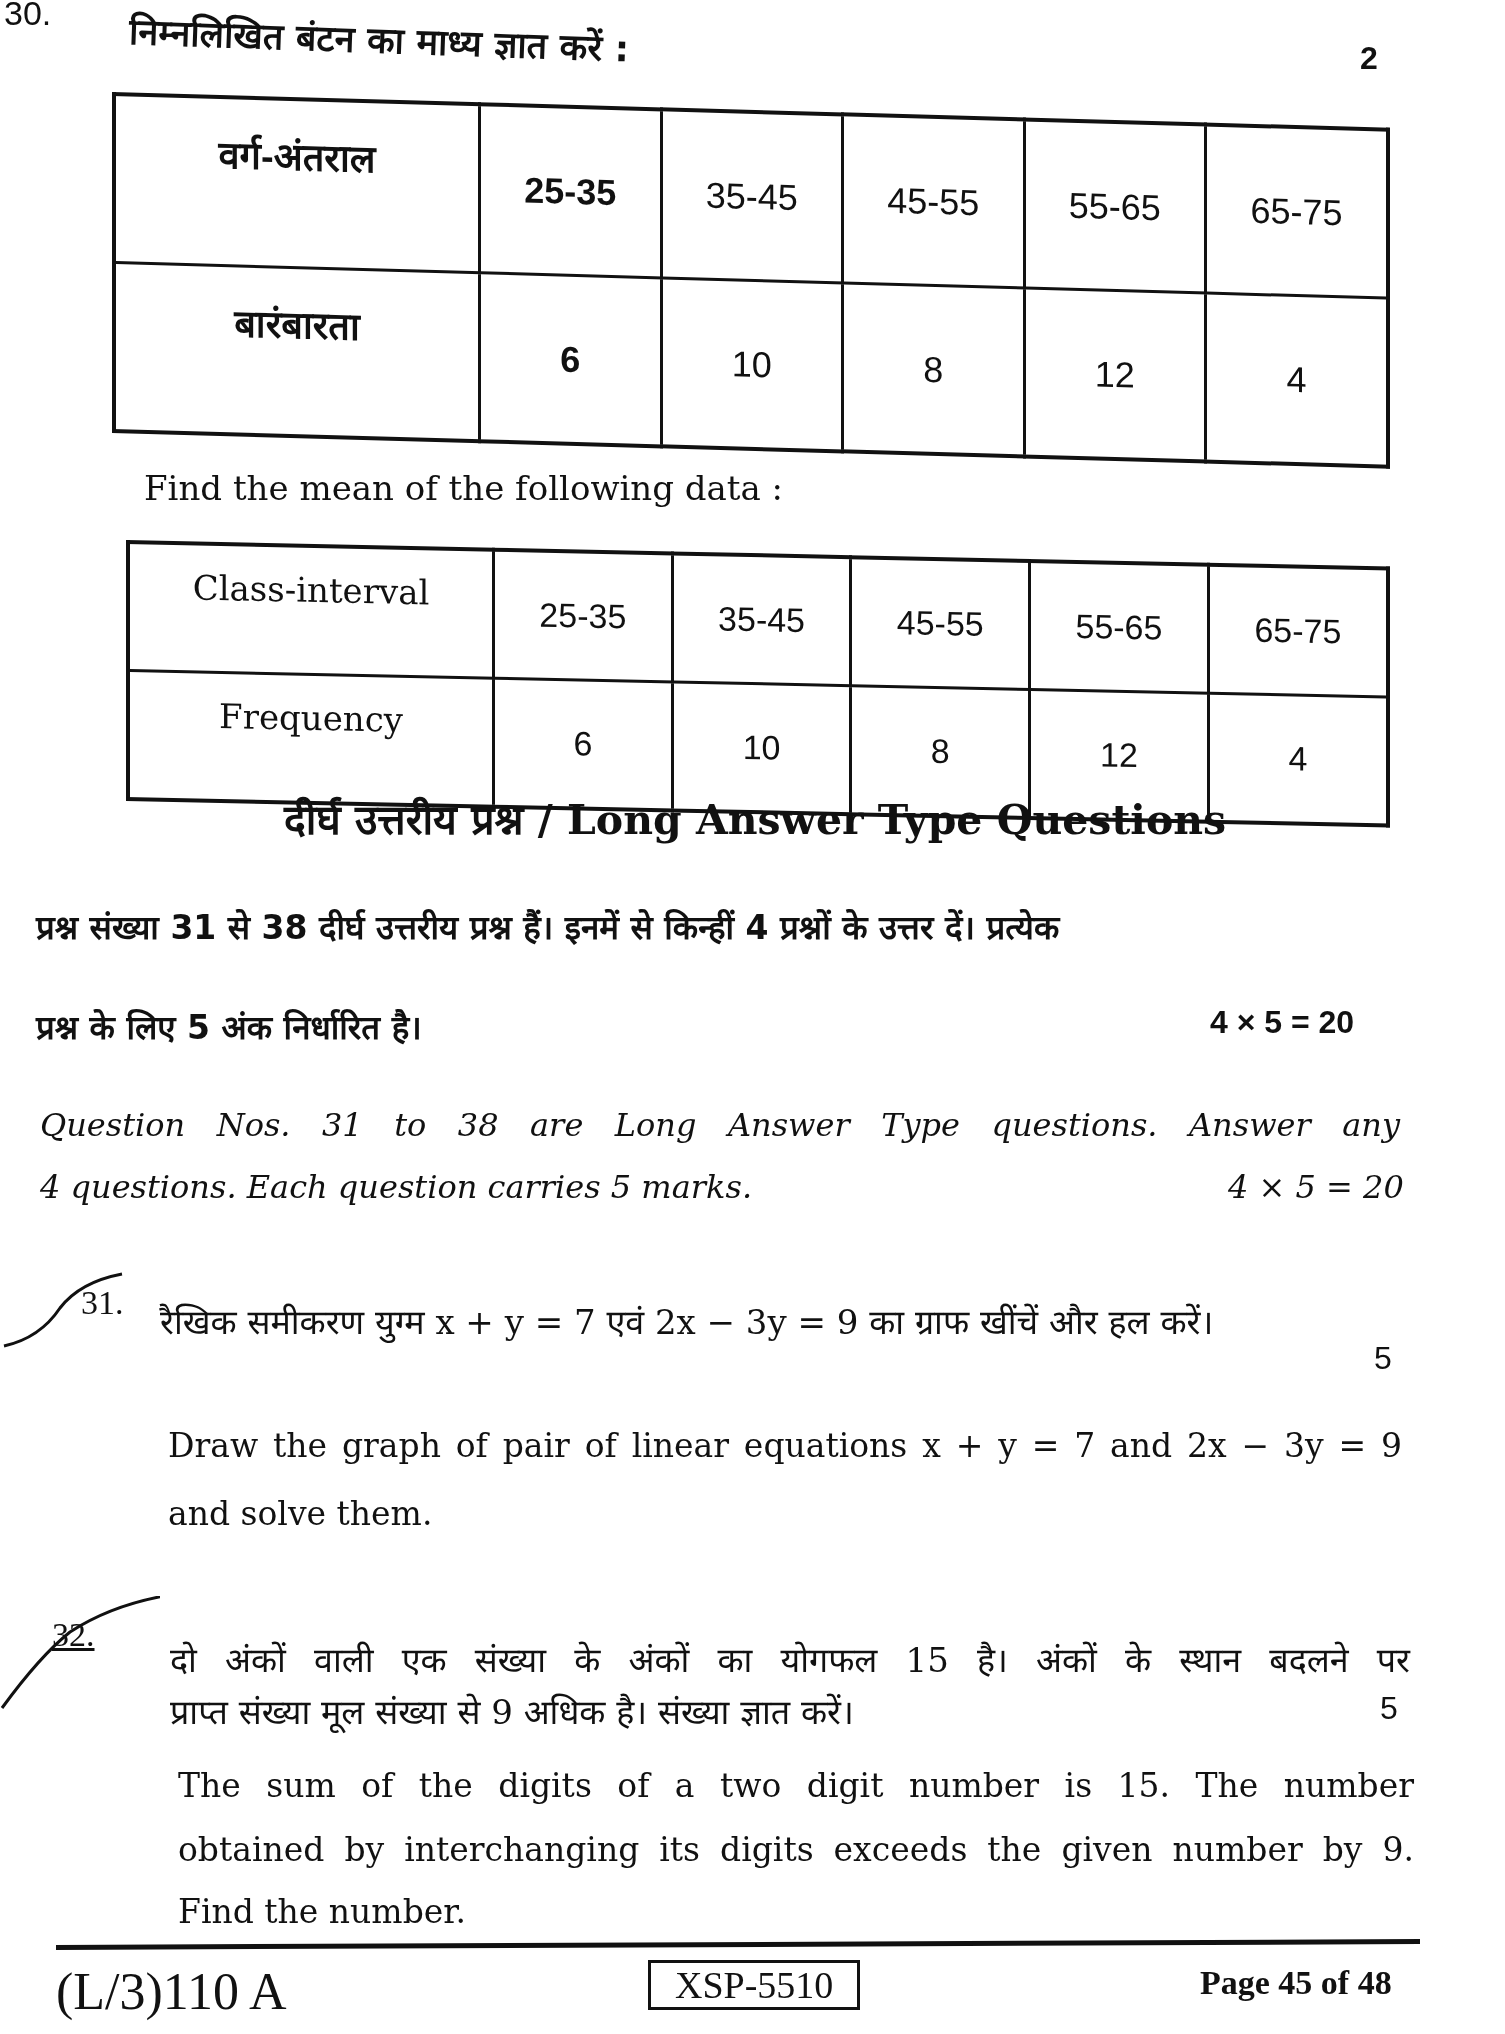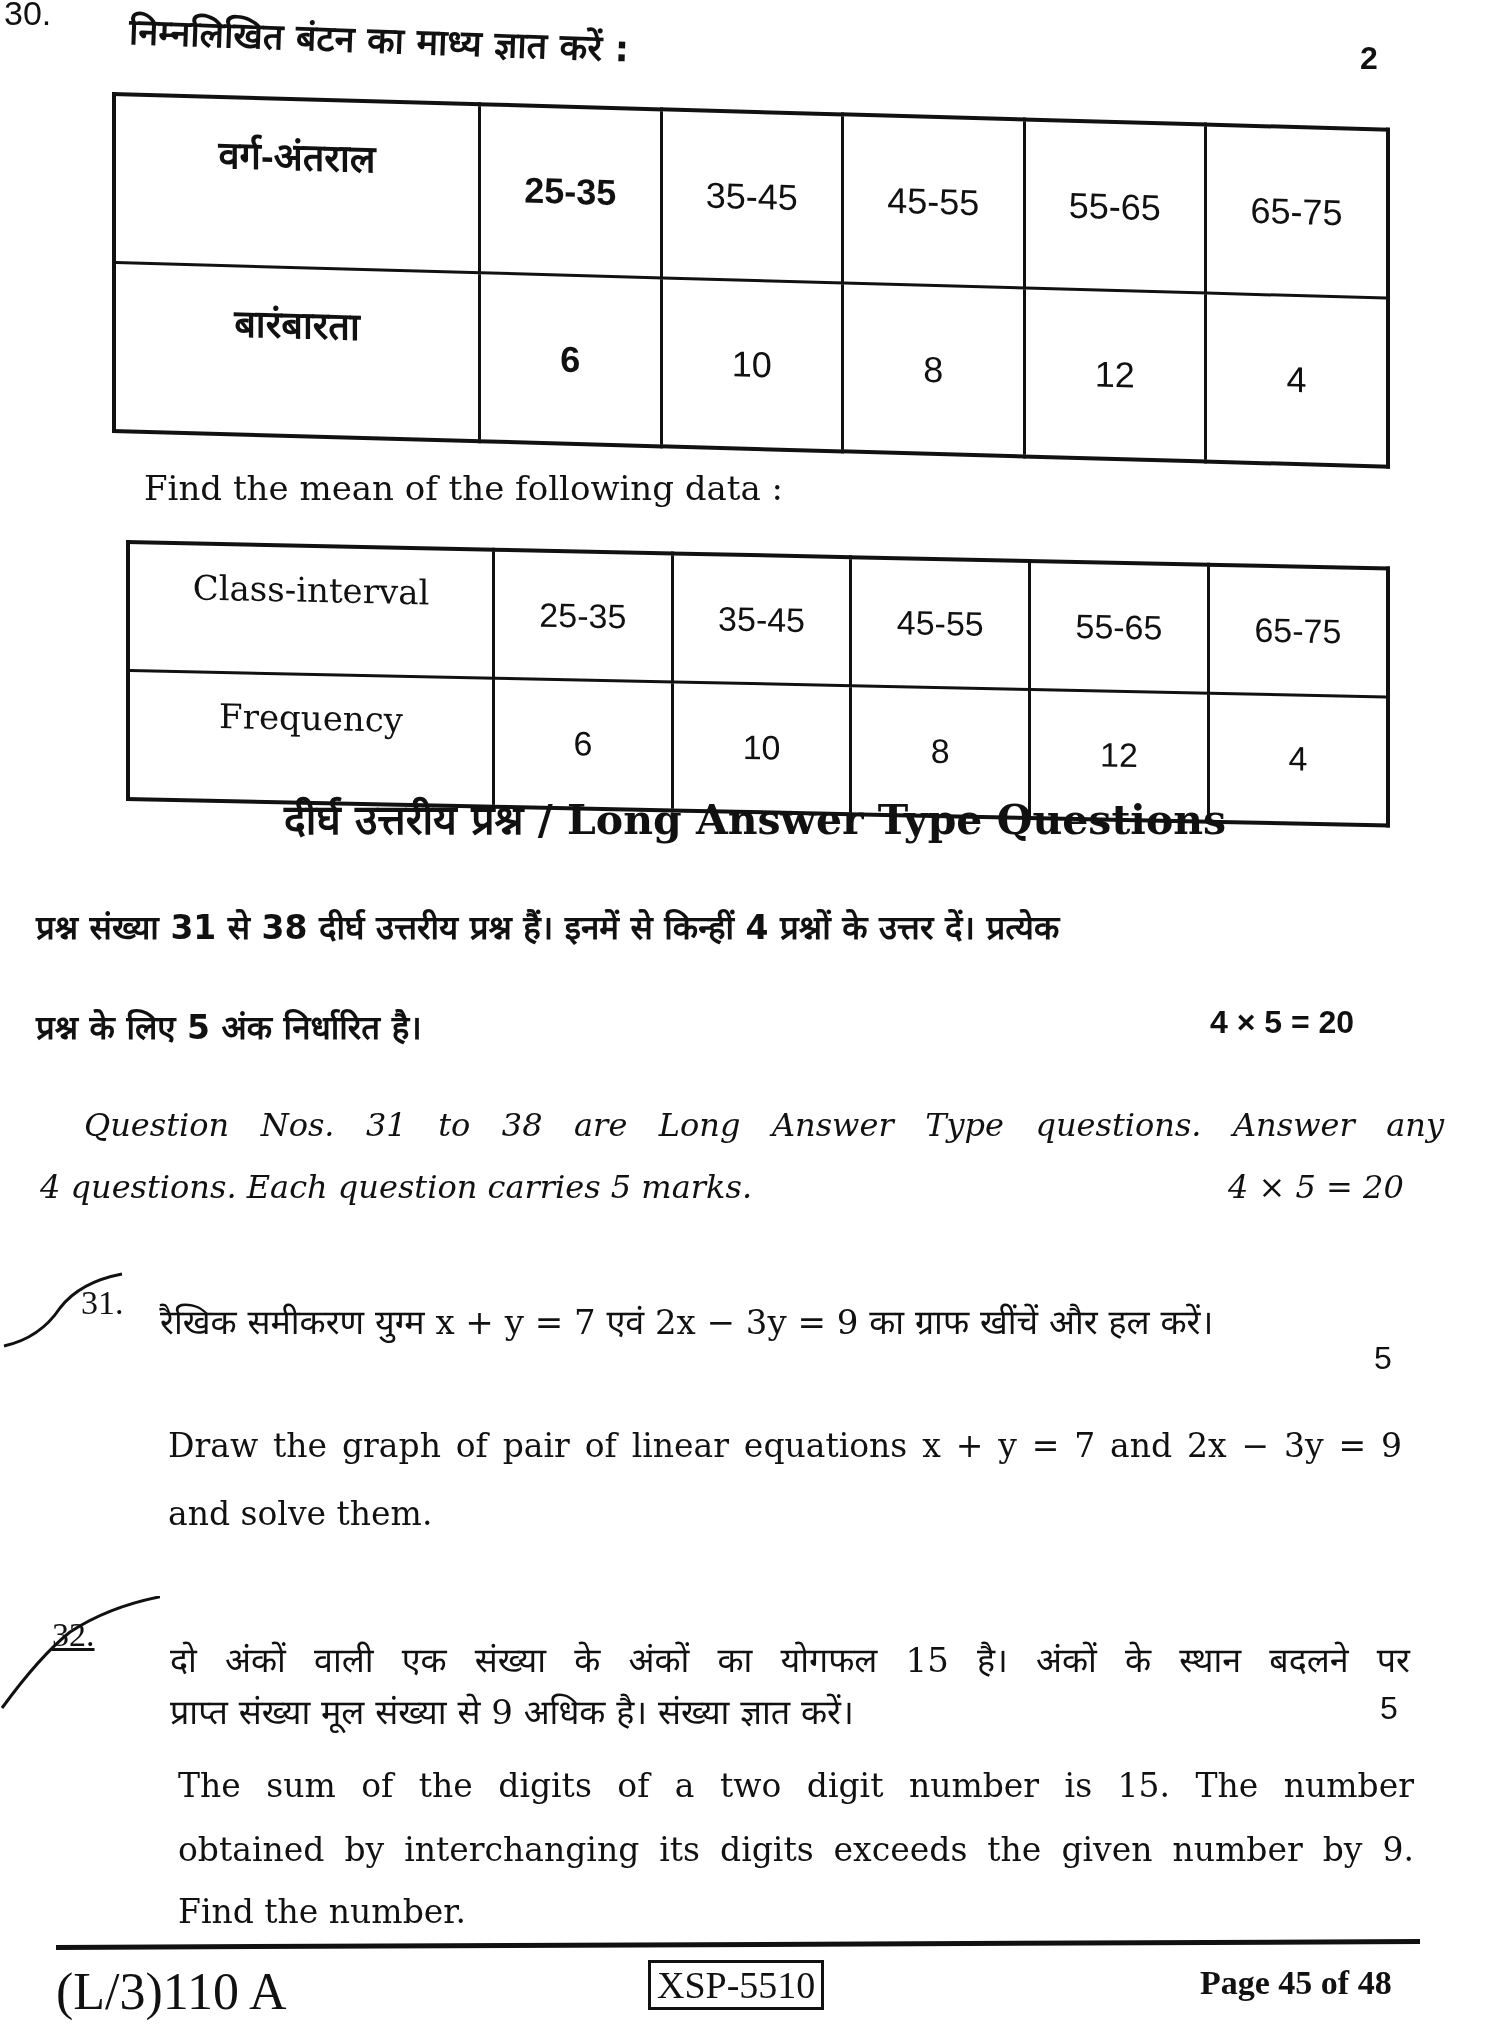--- a/index.html
+++ b/index.html
@@ -22,21 +22,21 @@
   .t2 td { height: 102px; font-size: 34px; font-family: "Liberation Sans", sans-serif; }
   .t2 td.lbl { width: 360px; font-family: "DejaVu Serif", serif; vertical-align: top; padding-top: 22px; }
 
   .en-prompt { left: 144px; top: 468px; font-size: 34px; }
   .section-head { left: 284px; top: 790px; font-size: 41px; font-weight: bold; }
   .section-head .en { font-family: "DejaVu Serif", serif; }
 
   .instr-hi-1 { left: 36px; top: 904px; font-size: 33px; }
   .instr-hi-2 { left: 36px; top: 1004px; font-size: 33px; }
   .instr-hi-marks { left: 1210px; top: 1004px; font-size: 32px; font-family: "Liberation Sans", sans-serif; font-weight: bold; }
-  .instr-en-1 { left: 40px; top: 1106px; width: 1360px; font-size: 32px; font-style: italic; text-align: justify; text-align-last: justify; margin-left: 44px; }
+  .instr-en-1 { left: 40px; top: 1106px; width: 1360px; font-size: 32px; font-style: italic; text-align: justify; text-align-last: justify; }
   .instr-en-2 { left: 40px; top: 1168px; font-size: 32px; font-style: italic; }
   .instr-en-marks { left: 1228px; top: 1168px; font-size: 32px; font-style: italic; }
 
   .qnum { font-size: 34px; font-family: "Liberation Serif", serif; }
   .q31-num { left: 44px; top: 1284px; margin-left: 37px; }
   .q31-hi { left: 160px; top: 1282px; font-size: 34px; margin-top: 16px; }
   .q31-marks { left: 1374px; top: 1340px; font-size: 32px; font-family: "Liberation Sans", sans-serif; }
   .q31-en-1 { left: 168px; top: 1426px; width: 1234px; font-size: 33px; text-align: justify; text-align-last: justify; }
 
   .q32-num { left: 52px; top: 1616px; text-decoration: underline; }
@@ -44,21 +44,21 @@
   .q32-hi-2 { left: 170px; top: 1688px; font-size: 34px; }
   .q32-marks { left: 1380px; top: 1690px; font-size: 32px; font-family: "Liberation Sans", sans-serif; }
   .q32-en-1 { left: 178px; top: 1766px; width: 1236px; font-size: 33px; text-align: justify; text-align-last: justify; }
   .q32-en-2 { left: 178px; top: 1830px; width: 1236px; font-size: 33px; text-align: justify; text-align-last: justify; }
   .q32-en-3 { left: 178px; top: 1892px; font-size: 33px; }
 
   .tick { left: 0; width: 160px; height: 90px; }
 
   .footer-rule { left: 56px; top: 1942px; width: 1364px; height: 5px; background: #111; transform: rotate(-0.25deg); }
   .footer-left { left: 56px; top: 1962px; font-size: 52px; font-family: "Liberation Serif", serif; }
-  .footer-code { left: 648px; top: 1960px; font-size: 38px; border: 3px solid #111; padding: 0 6px; font-family: "Liberation Serif", serif; }
+  .footer-code { left: 648px; top: 1960px; font-size: 38px; border: 3px solid #111; padding: 0 24px; font-family: "Liberation Serif", serif; }
   .footer-page { left: 1200px; top: 1964px; font-size: 34px; font-weight: bold; font-family: "Liberation Serif", serif; }
 </style>
 </head>
 <body>
 
 <div class="abs q30-num">30.</div>
 <div class="abs q30-hi hi">निम्नलिखित बंटन का माध्य ज्ञात करें :</div>
 <div class="abs q30-marks">2</div>
 
 <table class="data t1">

